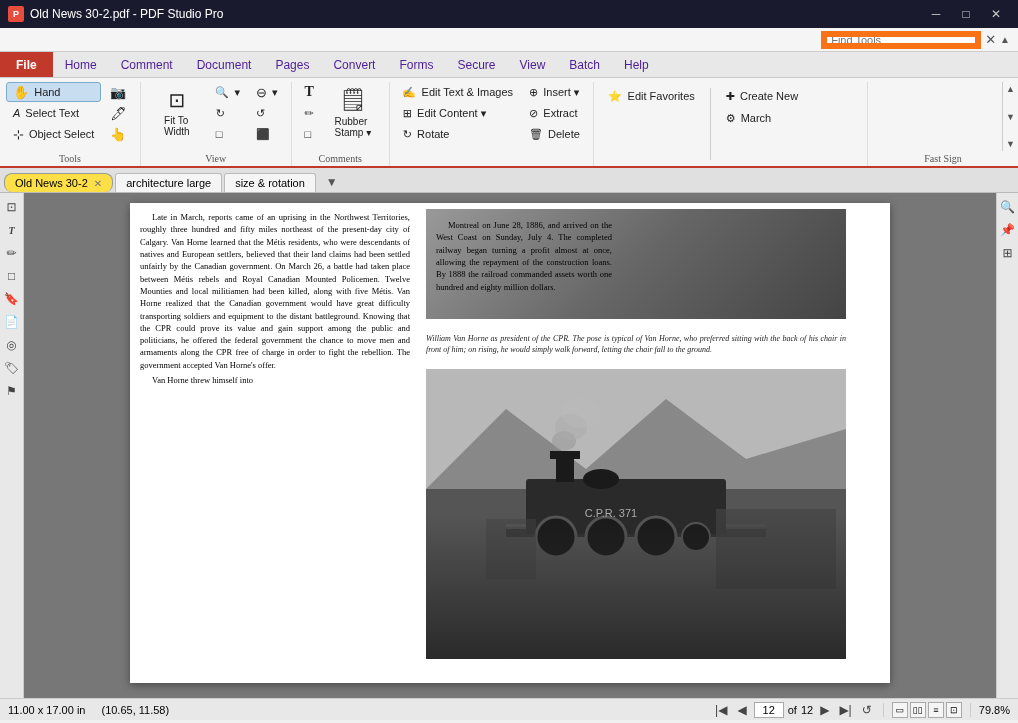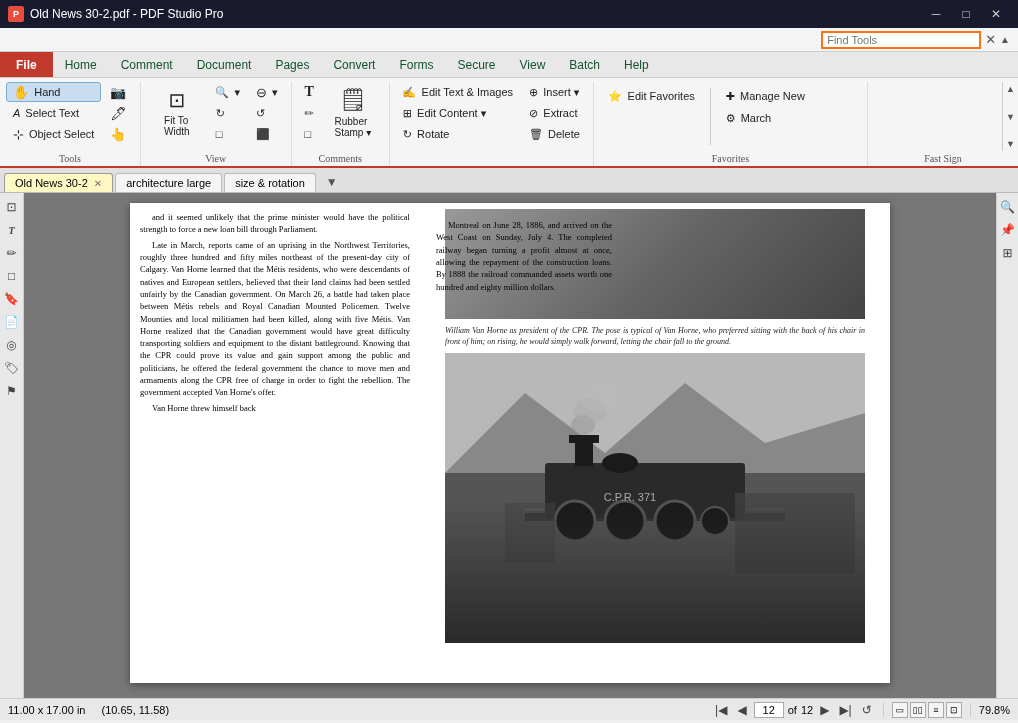--- a/index.html
+++ b/index.html
@@ -28,21 +28,21 @@
       height: 24px;
       display: flex;
       align-items: center;
       justify-content: flex-end;
       padding: 0 8px;
       border-bottom: 1px solid #ccc;
     }
     #find-tools-bar input {
       width: 160px;
       height: 18px;
-      border: 2px solid #f97316;
+      border: 6px solid #f97316;
       padding: 0 4px;
       font-size: 11px;
       background: #fff;
     }
     #find-tools-bar .find-close { cursor: pointer; margin-left: 4px; color: #555; font-size: 13px; }
 
     
     #menu-bar {
       background: #e8e8e8;
       height: 26px;
@@ -59,21 +59,21 @@
       cursor: pointer;
       font-weight: bold;
       font-size: 12px;
     }
     .menu-item {
       padding: 0 12px;
       display: flex;
       align-items: center;
       cursor: pointer;
       font-size: 12px;
-      color: #14532d;
+      color: #4c1d95;
     }
 
     
     #ribbon {
       background: #f5f5f5;
       border-bottom: 2px solid #c0392b;
       display: flex;
       height: 90px;
       padding: 4px 0 0 0;
     }
@@ -187,21 +187,21 @@
       border: 1px solid #bbb;
       border-bottom: none;
       padding: 3px 10px;
       cursor: pointer;
       font-size: 11px;
       display: flex;
       align-items: center;
       gap: 6px;
       border-radius: 3px 3px 0 0;
     }
-    .doc-tab.active { background: #fef9c3; border-color: #999; }
+    .doc-tab.active { background: #fde047; border-color: #999; border-radius: 8px; }
     .doc-tab .tab-close { font-size: 10px; color: #777; cursor: pointer; }
     .tabs-dropdown { margin-left: 4px; cursor: pointer; font-size: 12px; color: #555; padding: 3px 4px; }
 
     
     #main-area {
       display: flex;
       height: calc(723px - 28px - 24px - 26px - 90px - 28px - 22px);
       background: #888;
     }
 
@@ -263,23 +263,22 @@
       line-height: 1.45;
       font-family: 'Times New Roman', serif;
       overflow: hidden;
       flex-shrink: 0;
     }
     #pdf-text-col p { text-indent: 12px; margin-bottom: 3px; text-align: justify; }
     #pdf-image-col {
       flex: 1;
       display: flex;
       flex-direction: column;
-      align-items: center;
       padding: 6px;
-      gap: 6px;
+      gap: 14px;
     }
     .pdf-image-placeholder {
       background: #bef264;
       position: relative;
       overflow: hidden;
     }
     .img-top { width: 420px; height: 110px; }
     .img-bottom { width: 420px; height: 290px; }
     .img-caption {
       font-family: 'Times New Roman', serif;
@@ -496,29 +495,28 @@
       <div class="fav-btn-col">
         <div class="ribbon-btn-sm">
           <span>⭐</span>
           <span>Edit Favorites</span>
         </div>
       </div>
       <div class="sep"></div>
       <div class="fav-btn-col">
         <div class="ribbon-btn-sm">
           <span>✚</span>
-          <span>Manage New</span>
+          <span>Create New</span>
         </div>
         <div class="ribbon-btn-sm">
           <span>⚙</span>
           <span>March</span>
         </div>
       </div>
     </div>
-    <div class="ribbon-group-label">Favorites</div>
   </div>
 
   <div class="fastsign-group">
     <div class="fastsign-content">
       <div class="fastsign-scroll">
         <div class="fastsign-scroll-btn">▲</div>
         <div class="fastsign-scroll-btn">▼</div>
         <div class="fastsign-scroll-btn">▼</div>
       </div>
     </div>
@@ -551,23 +549,22 @@
     <div class="sidebar-tool">📄</div>
     <div class="sidebar-tool">◎</div>
     <div class="sidebar-tool">🏷</div>
     <div class="sidebar-tool">⚑</div>
   </div>
 
   <div id="pdf-viewer">
     <div id="pdf-page">
 
       <div id="pdf-text-col">
-        <p>and it seemed unlikely that the prime minister would have the political strength to force a new loan bill through Parliament.</p>
         <p>Late in March, reports came of an uprising in the Northwest Territories, roughly three hundred and fifty miles northeast of the present-day city of Calgary. Van Horne learned that the Métis residents, who were descendants of natives and European settlers, believed that their land claims had been settled unfairly by the Canadian government. On March 26, a battle had taken place between Métis rebels and Royal Canadian Mounted Policemen. Twelve Mounties and local militiamen had been killed, along with five Métis. Van Horne realized that the Canadian government would have great difficulty transporting soldiers and equipment to the distant battleground. Knowing that the CPR could prove its value and gain support among the public and politicians, he offered the federal government the chance to move men and armaments along the CPR free of charge in order to fight the rebellion. The government accepted Van Horne's offer.</p>
-        <p>Van Horne threw himself back</p>
+        <p>Van Horne threw himself into</p>
       </div>
 
       <div id="pdf-image-col">
 
         <div class="pdf-image-placeholder img-top">
           <div class="portrait-scene"></div>
         </div>
 
         <div class="img-caption">
           <em>William Van Horne as president of the CPR. The pose is typical of Van Horne, who preferred sitting with the back of his chair in front of him; on rising, he would simply walk forward, letting the chair fall to the ground.</em>

